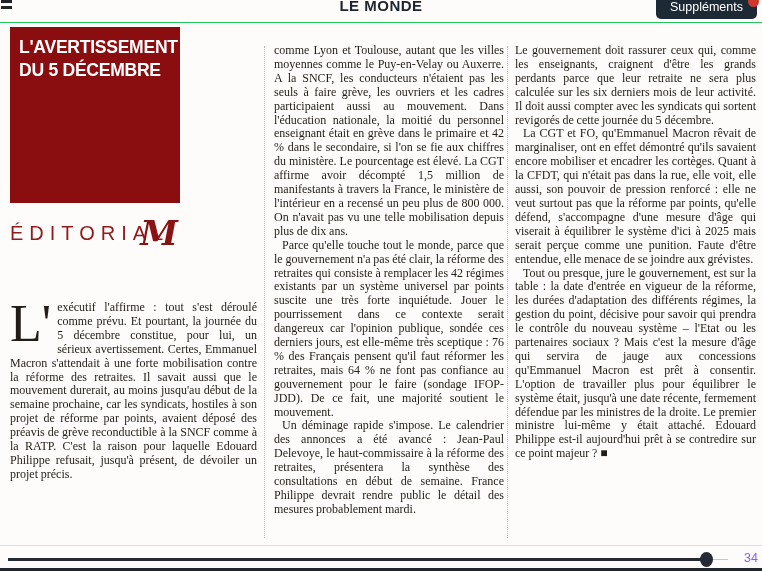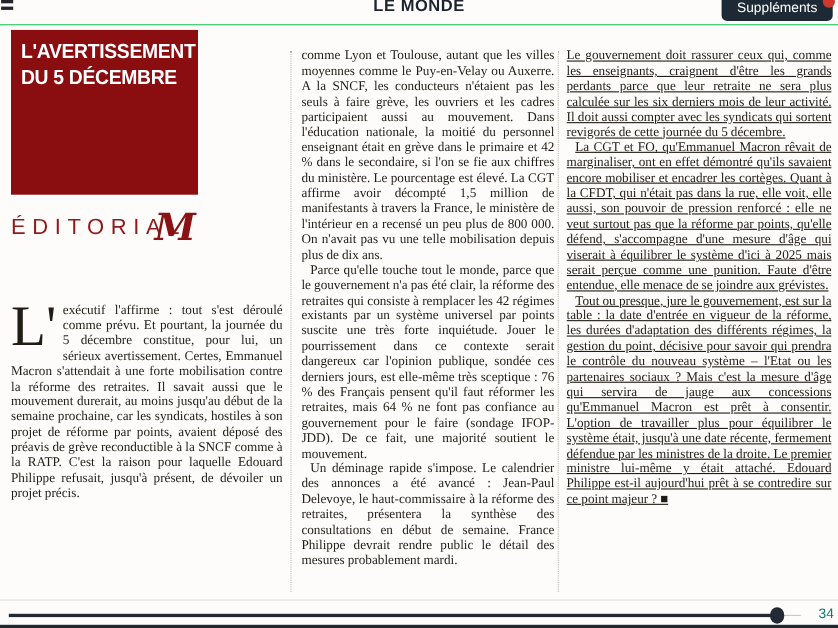--- a/index.html
+++ b/index.html
@@ -37,31 +37,31 @@
 
   
   .col { position:absolute; overflow:hidden; }
   .col p {
     font-size:12px; line-height:13.9px; text-align:justify;
     hyphens:auto; -webkit-hyphens:auto; word-spacing:-0.2px;
   }
   .col p.indent { text-indent:8px; }
   .col-left   { left:10px;  top:27px; width:247px; height:517px; }
   .col-middle { left:274px; top:44px; width:230px; height:494px; }
-  .col-right  { left:515px; top:44px; width:241px; height:494px;text-decoration:underline; }
+  .col-right  { left:515px; top:44px; width:241px; height:494px; }
 
   .vdiv {
     position:absolute; top:46px; height:492px; width:0;
     border-left:1px dotted #bdb8ae;
   }
   .vdiv-1 { left:264px; } .vdiv-2 { left:507px; }
 
   
   .kicker-box {
-    width:170px; height:150px; background:#8a0d10;
+    width:170px; height:176px; background:#8a0d10;
     padding:9px 9px 0 9px;
   }
   .kicker-box .kicker {
     color:#ffffff; font-family:"Liberation Sans", sans-serif;
     font-weight:bold; font-size:18.5px; line-height:1.22;
     letter-spacing:-.3px; transform:scaleX(.95); transform-origin:left top;
     white-space:pre-line;
   }
   .rubric-row { margin-top:10px; height:36px; position:relative; width:170px; }
   .rubric {
@@ -87,21 +87,21 @@
   }
   .scrubber { position:absolute; left:8px; top:552px; width:722px; height:14px; cursor:pointer; }
   .track-filled { position:absolute; left:0; top:6px; width:698px; height:2.5px; background:#232a33; }
   .track-rest  { position:absolute; left:698px; top:6.5px; width:22px; height:1.5px; background:#c9c7c2; }
   .knob {
     position:absolute; left:692px; top:0px; width:13px; height:15px;
     border-radius:50%; background:#232a33; cursor:grab;
   }
   .page-num {
     position:absolute; right:4px; top:551px;
-    font-family:"Liberation Sans", sans-serif; font-size:12.5px; color:#0f766e;
+    font-family:"Liberation Sans", sans-serif; font-size:12.5px; color:#8b5cf6;
   }
   .bottom-edge { position:absolute; left:0; bottom:0; width:762px; height:3px; background:#20262d; }
 </style>
 </head>
 <body>
 
 <div class="header">
   <div class="hamburger">
     <div class="bar b1"></div>
     <div class="bar b2"></div>

